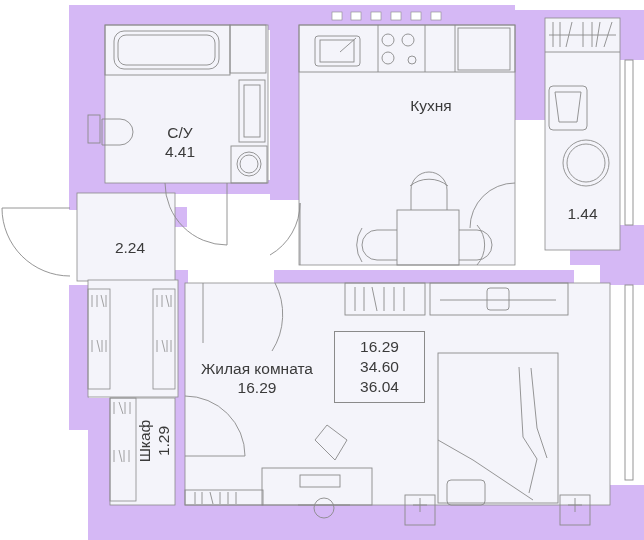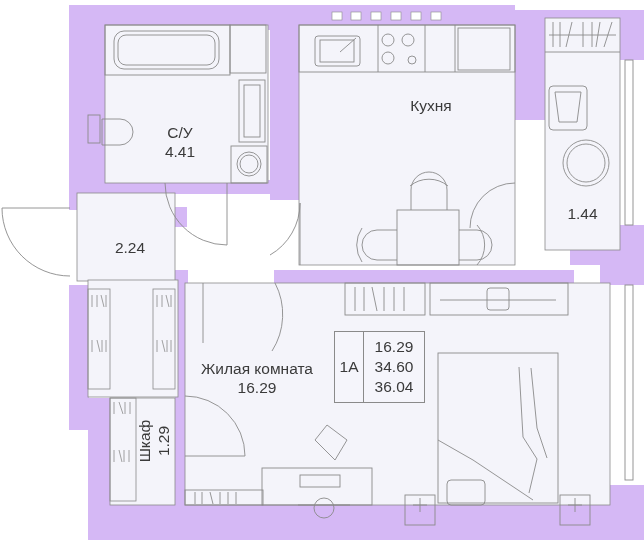--- a/index.html
+++ b/index.html
@@ -187,19 +187,18 @@
 </div>
 
 <div class="rot">
   <div class="inner">
     <div>Шкаф</div>
     <div>1.29</div>
   </div>
 </div>
 
 <div class="info">
-  <div class="code">1А</div>
   <div class="vals">
     <div>16.29</div>
     <div>34.60</div>
     <div>36.04</div>
   </div>
 </div>
 
 </body></html>

